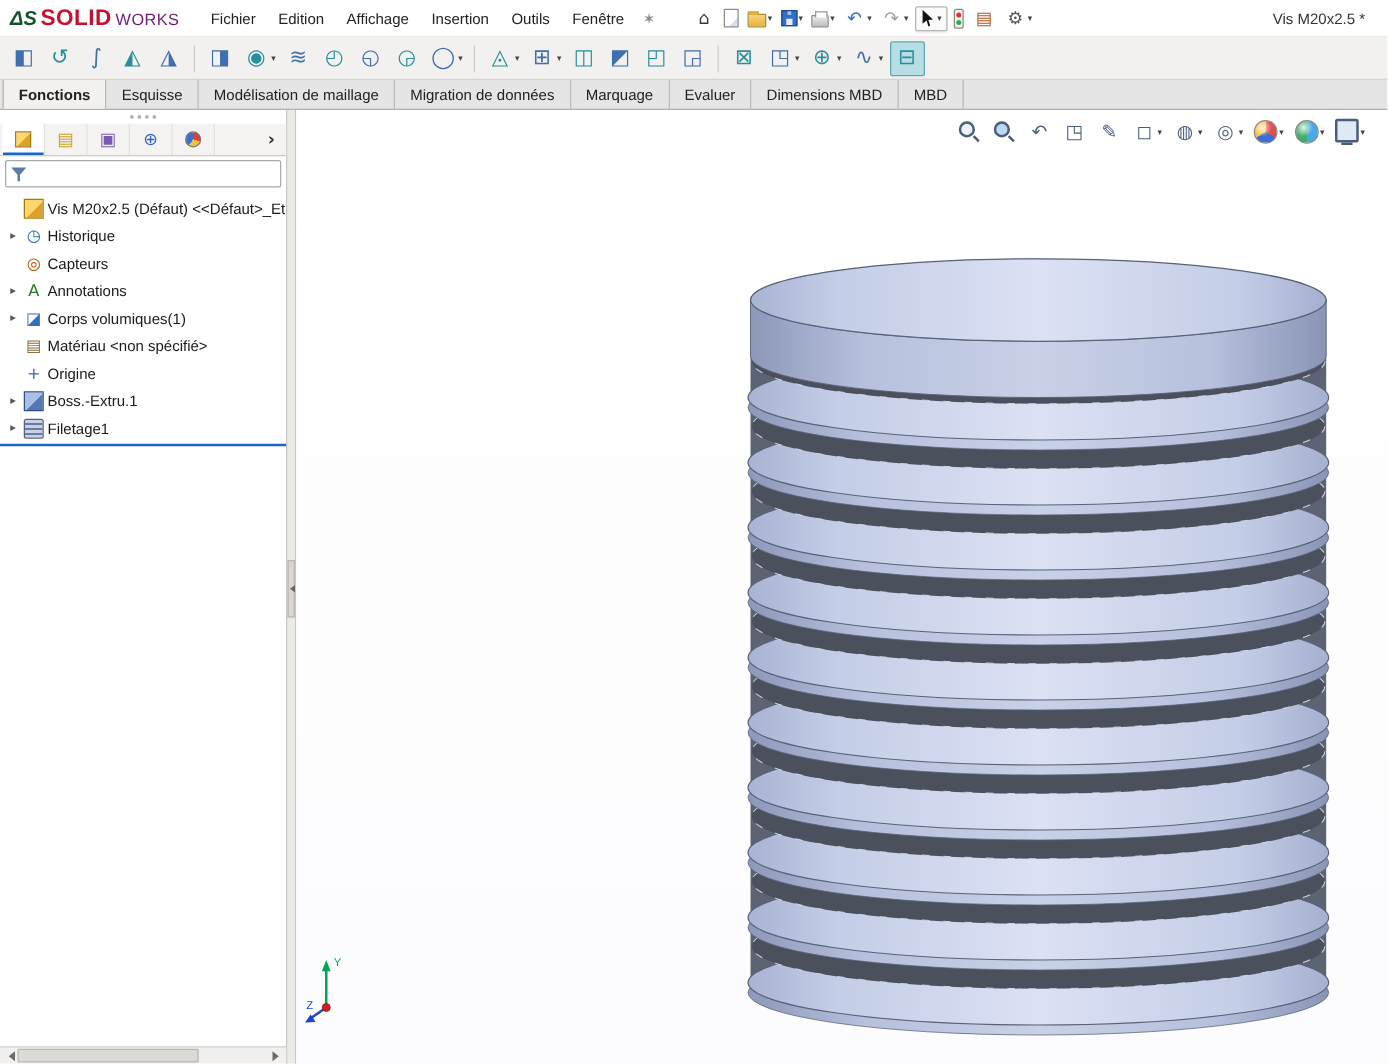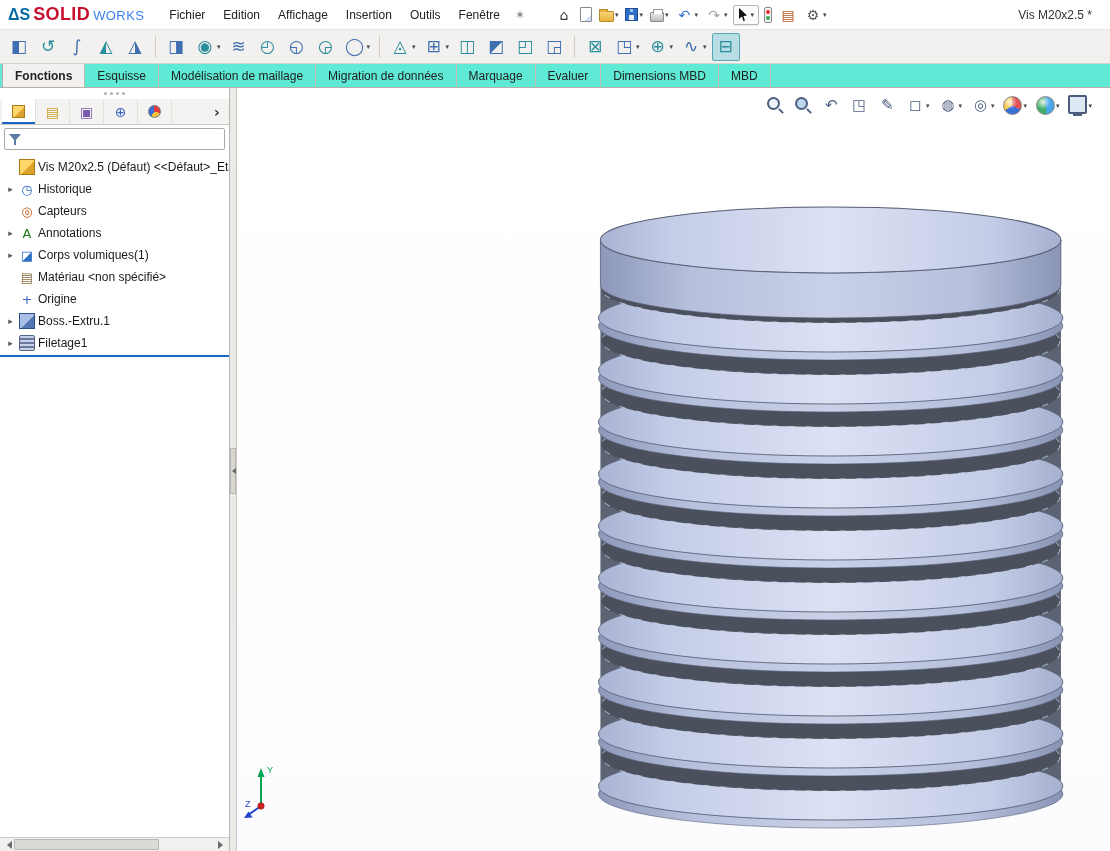--- a/index.html
+++ b/index.html
@@ -2,23 +2,23 @@
 <html><head>
 <meta charset="utf-8">
 <style>
   *{margin:0;padding:0;box-sizing:border-box}
   html,body{width:1110px;height:851px;overflow:hidden}
   body{font-family:"Liberation Sans",sans-serif;font-size:12px;color:#222;background:#fff;position:relative}
 
   
   .menubar{height:30px;display:flex;align-items:center;background:#fff;padding:0 8px;border-bottom:1px solid #e5e3e0}
   .logo{display:flex;align-items:baseline;gap:3px;margin-right:16px}
-  .logo-mark{color:#0369a1;font-weight:bold;font-size:16px}
+  .logo-mark{color:#14532d;font-weight:bold;font-style:italic;font-size:16px}
   .logo-bold{color:#c8102e;font-weight:bold;font-size:18px;letter-spacing:.4px}
-  .logo-light{color:#3b82f6;font-size:13px;letter-spacing:.4px}
+  .logo-light{color:#701a75;font-size:13px;letter-spacing:.4px}
   .menus{display:flex;align-items:center}
   .menu-item{padding:5px 9px;cursor:default}
   .qat{display:flex;align-items:center;gap:3px;margin-left:22px}
   .doc-title{margin-left:auto;margin-right:10px;color:#333}
 
   
   .ic{display:inline-flex;align-items:center;justify-content:center;width:18px;height:18px;
       font-family:"DejaVu Sans",sans-serif;font-size:14px;line-height:1}
   .tbtn{display:inline-flex;align-items:center;padding:2px;border-radius:2px;cursor:default}
   .tbtn.boxed{border:1px solid #b5b5b5;background:#fbfbfb;padding:2px 4px;box-shadow:0 1px 1px rgba(0,0,0,.08)}
@@ -57,21 +57,21 @@
   .k-plane{width:15px;height:10px;border:1px solid #5b85c0;background:rgba(150,185,230,.28);transform:skewX(-22deg);margin:0 2px}
   .k-funnel{position:relative;width:14px;height:15px}
   .k-funnel::before{content:"";position:absolute;left:1px;top:2px;border:6px solid transparent;border-top:7px solid #5b7ca8;border-bottom:0}
   .k-funnel::after{content:"";position:absolute;left:6px;top:8px;width:2px;height:5px;background:#5b7ca8}
 
   
   .features{height:34px;display:flex;align-items:center;padding:0 6px;background:#f2f1ef;border-bottom:1px solid #d6d4d0;gap:3px}
   .features .ic{width:22px;height:22px;font-size:17px}
 
   
-  .rtabs{height:24px;display:flex;align-items:stretch;background:#5eead4;padding-left:2px;border-bottom:1px solid #b3b0aa}
+  .rtabs{height:24px;display:flex;align-items:stretch;background:#e5e5e5;padding-left:2px;border-bottom:1px solid #b3b0aa}
   .rtab{padding:4px 12px;border-right:1px solid #bdbab4;color:#222;cursor:default;display:flex;align-items:center}
   .rtab.active{background:#f2f1ef;font-weight:bold;border-left:1px solid #b3b0aa}
 
   
   .main{display:flex;height:763px}
   .sidepanel{width:230px;display:flex;flex-direction:column;background:#fff;border-right:1px solid #b8b6b2}
   .grip{height:11px;display:flex;align-items:center;justify-content:center;gap:3px}
   .grip i{width:3px;height:3px;border-radius:50%;background:#b5b2ae;display:block}
   .ptabs{height:26px;display:flex;align-items:center;background:#f4f3f1;border-bottom:1px solid #cfccc8;padding:0 2px}
   .ptab{flex:0 0 34px;display:flex;align-items:center;justify-content:center;height:100%;border-right:1px solid #e3e1dd;cursor:default}

